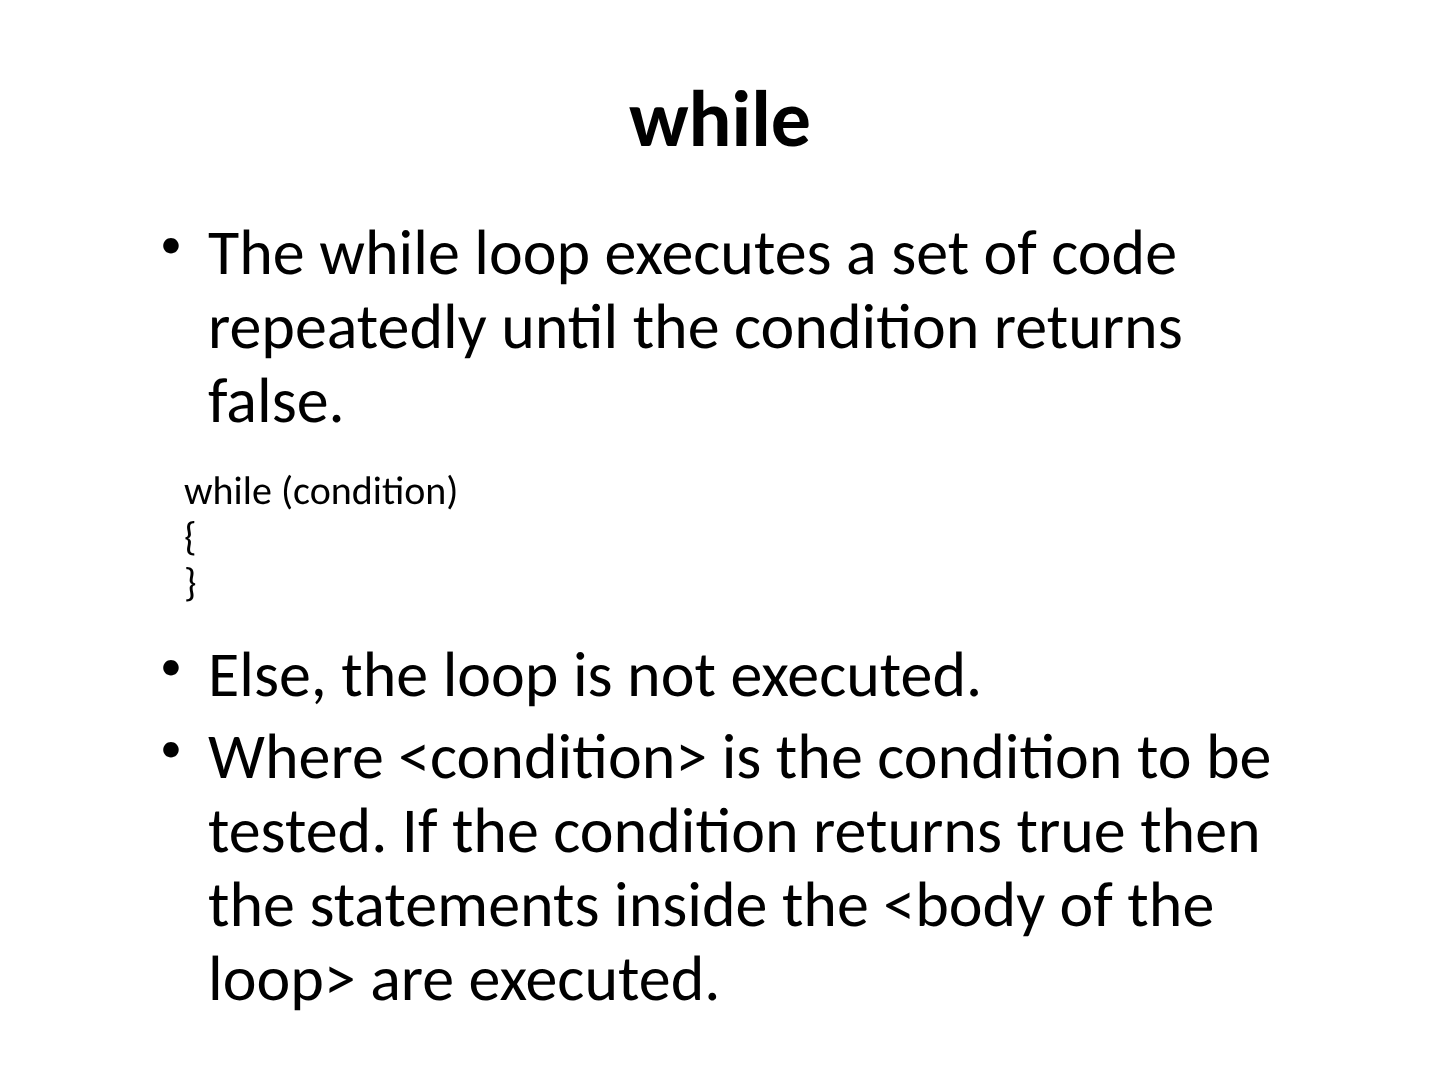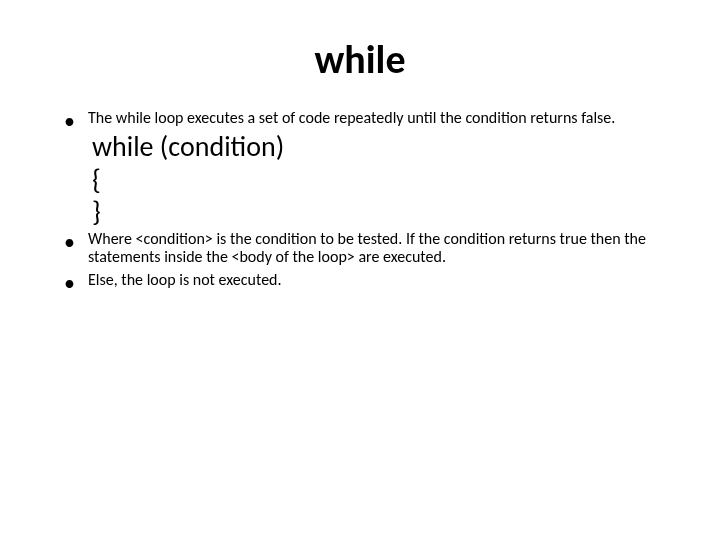--- a/index.html
+++ b/index.html
@@ -20,41 +20,41 @@
   }
   .title {
     text-align: center;
     font-size: 40px;
     font-weight: 700;
     margin: 5px 0 25px 0;
   }
   ul.bullets {
     list-style: none;
     padding: 0;
-    margin: 0;
-    font-size: 16px;
+    margin: 16px;
+    font-size: 32px;
     line-height: 1.15;
   }
   ul.bullets > li {
     position: relative;
     padding-left: 28px;
     margin: 0 0 4px 0;
   }
   ul.bullets > li::before {
     content: "•";
     position: absolute;
     left: 4px;
     top: 0;
     font-size: 22px;
   }
   .bold {
     font-weight: 700;
   }
   .code-block {
-    font-size: 28px;
+    font-size: 20px;
     line-height: 1.15;
     margin: 2px 0 2px 32px;
   }
   .code-line-indent1 {
     padding-left: 0px;
   }
   .code-line-indent2 {
     padding-left: 40px;
   }
 </style>
@@ -69,17 +69,17 @@
     <li>The while loop executes a set of code repeatedly until the condition returns false.</li>
   </ul>
 
   <div class="code-block">
     <div class="code-line-indent1">while (condition)</div>
     <div class="code-line-indent1">{</div>
     <div class="code-line-indent1">}</div>
   </div>
 
   <ul class="bullets">
+    <li>Else, the loop is not executed.</li>
     <li>Where &lt;condition&gt; is the condition to be tested. If the condition returns true then the statements inside the &lt;body of the loop&gt; are executed.</li>
-    <li>Else, the loop is not executed.</li>
   </ul>
 
 </div>
 
 </body></html>

